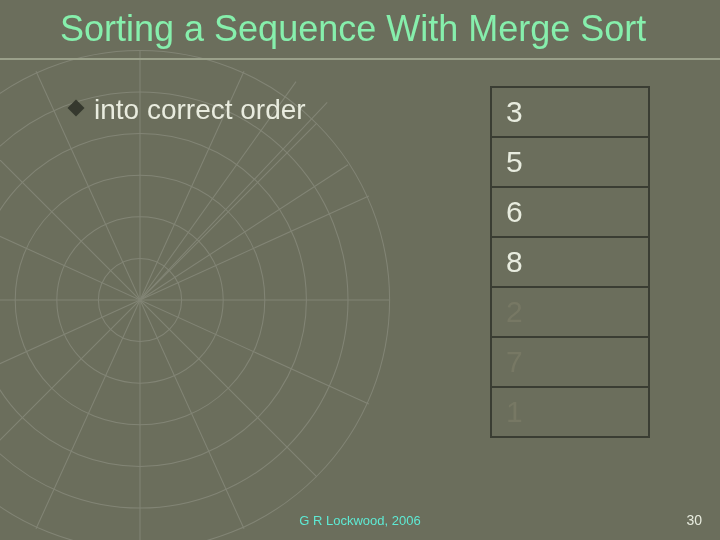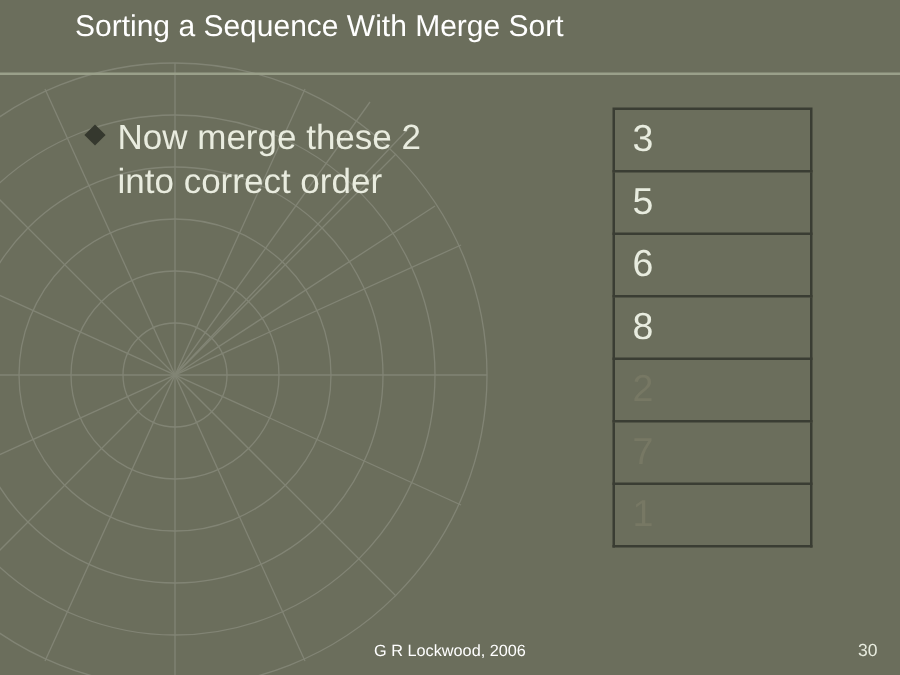--- a/index.html
+++ b/index.html
@@ -20,22 +20,22 @@
     height: 520px;
     opacity: 0.15;
     pointer-events: none;
   }
   .bg-dish svg { width: 100%; height: 100%; }
   .title {
     position: absolute;
     top: 8px;
     left: 60px;
     right: 20px;
-    font-size: 24px;
-    color: #ffffff;
+    font-size: 36px;
+    color: #86efac;
     white-space: nowrap;
   }
   .title-underline {
     position: absolute;
     top: 58px;
     left: 0;
     right: 0;
     height: 2px;
     background: #9aa08a;
   }
@@ -75,21 +75,21 @@
     align-items: center;
   }
   .vbox .cell.fade { color: #777864; }
   .footer-credit {
     position: absolute;
     bottom: 12px;
     left: 0;
     width: 100%;
     text-align: center;
     font-size: 13px;
-    color: #ffffff;
+    color: #5eead4;
   }
   .page-num {
     position: absolute;
     bottom: 12px;
     right: 18px;
     font-size: 14px;
     color: #e8ecdf;
   }
 </style>
 </head>
@@ -117,21 +117,20 @@
       <line x1="250" y1="250" x2="400" y2="40"></line>
     </g>
   </svg>
 </div>
 
 <div class="title">Sorting a Sequence With Merge Sort</div>
 <div class="title-underline"></div>
 
 <div class="bullet"></div>
 <div class="body-text">
-  <div>Now merge these 2</div>
   <div>into correct order</div>
 </div>
 
 <div class="vbox">
   <div class="cell">3</div>
   <div class="cell">5</div>
   <div class="cell">6</div>
   <div class="cell">8</div>
   <div class="cell fade">2</div>
   <div class="cell fade">7</div>

